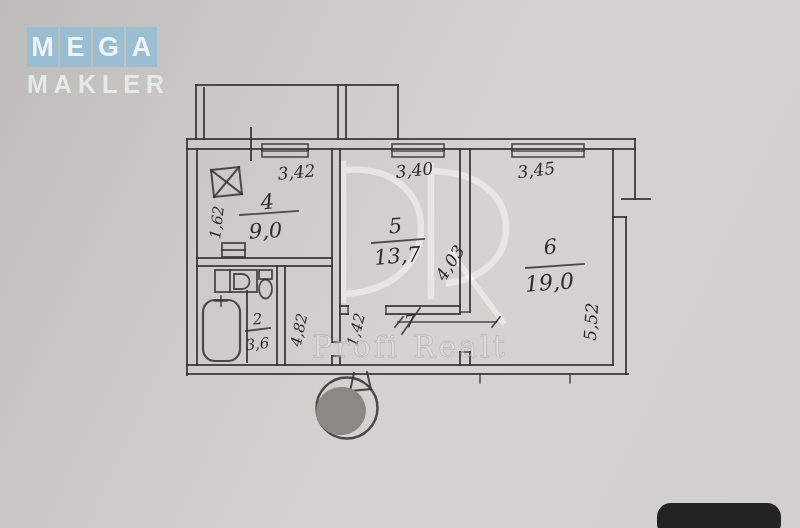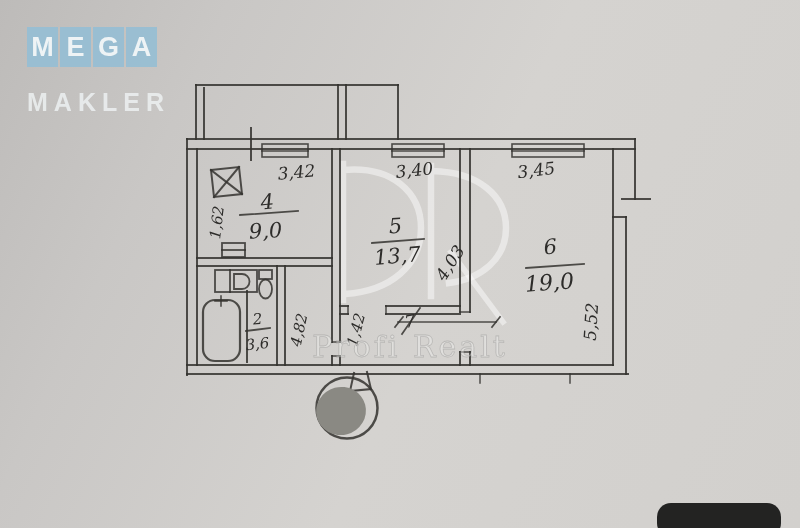--- a/index.html
+++ b/index.html
@@ -5,21 +5,21 @@
   html,body{margin:0;padding:0;}
   body{width:800px;height:528px;overflow:hidden;font-family:"Liberation Sans",sans-serif;}
   #stage{position:relative;width:800px;height:528px;
          background:linear-gradient(115deg,#bdbbb9 0%,#c9c7c5 22%,#d5d3d0 55%,#d2d0cd 100%);}
   
   .logo{position:absolute;left:27px;top:27px;}
   .logo-tiles{display:flex;gap:2px;}
   .logo-tile{width:31px;height:40px;background:rgba(150,190,212,.92);
              color:#eef3f5;font-weight:bold;font-size:27px;line-height:40px;
              text-align:center;font-family:"Liberation Sans",sans-serif;}
-  .logo-bottom{margin-top:21px;color:rgba(238,242,243,.82);font-weight:bold;
+  .logo-bottom{margin-top:3px;color:rgba(238,242,243,.82);font-weight:bold;
                font-size:25px;letter-spacing:6px;}
   svg{position:absolute;left:0;top:0;}
   .hand{font-family:"DejaVu Serif",serif;font-style:italic;fill:#2d2c2a;}
   .wm{font-family:"DejaVu Serif",serif;}
 </style>
 </head>
 <body>
 
 <div id="stage">
 

